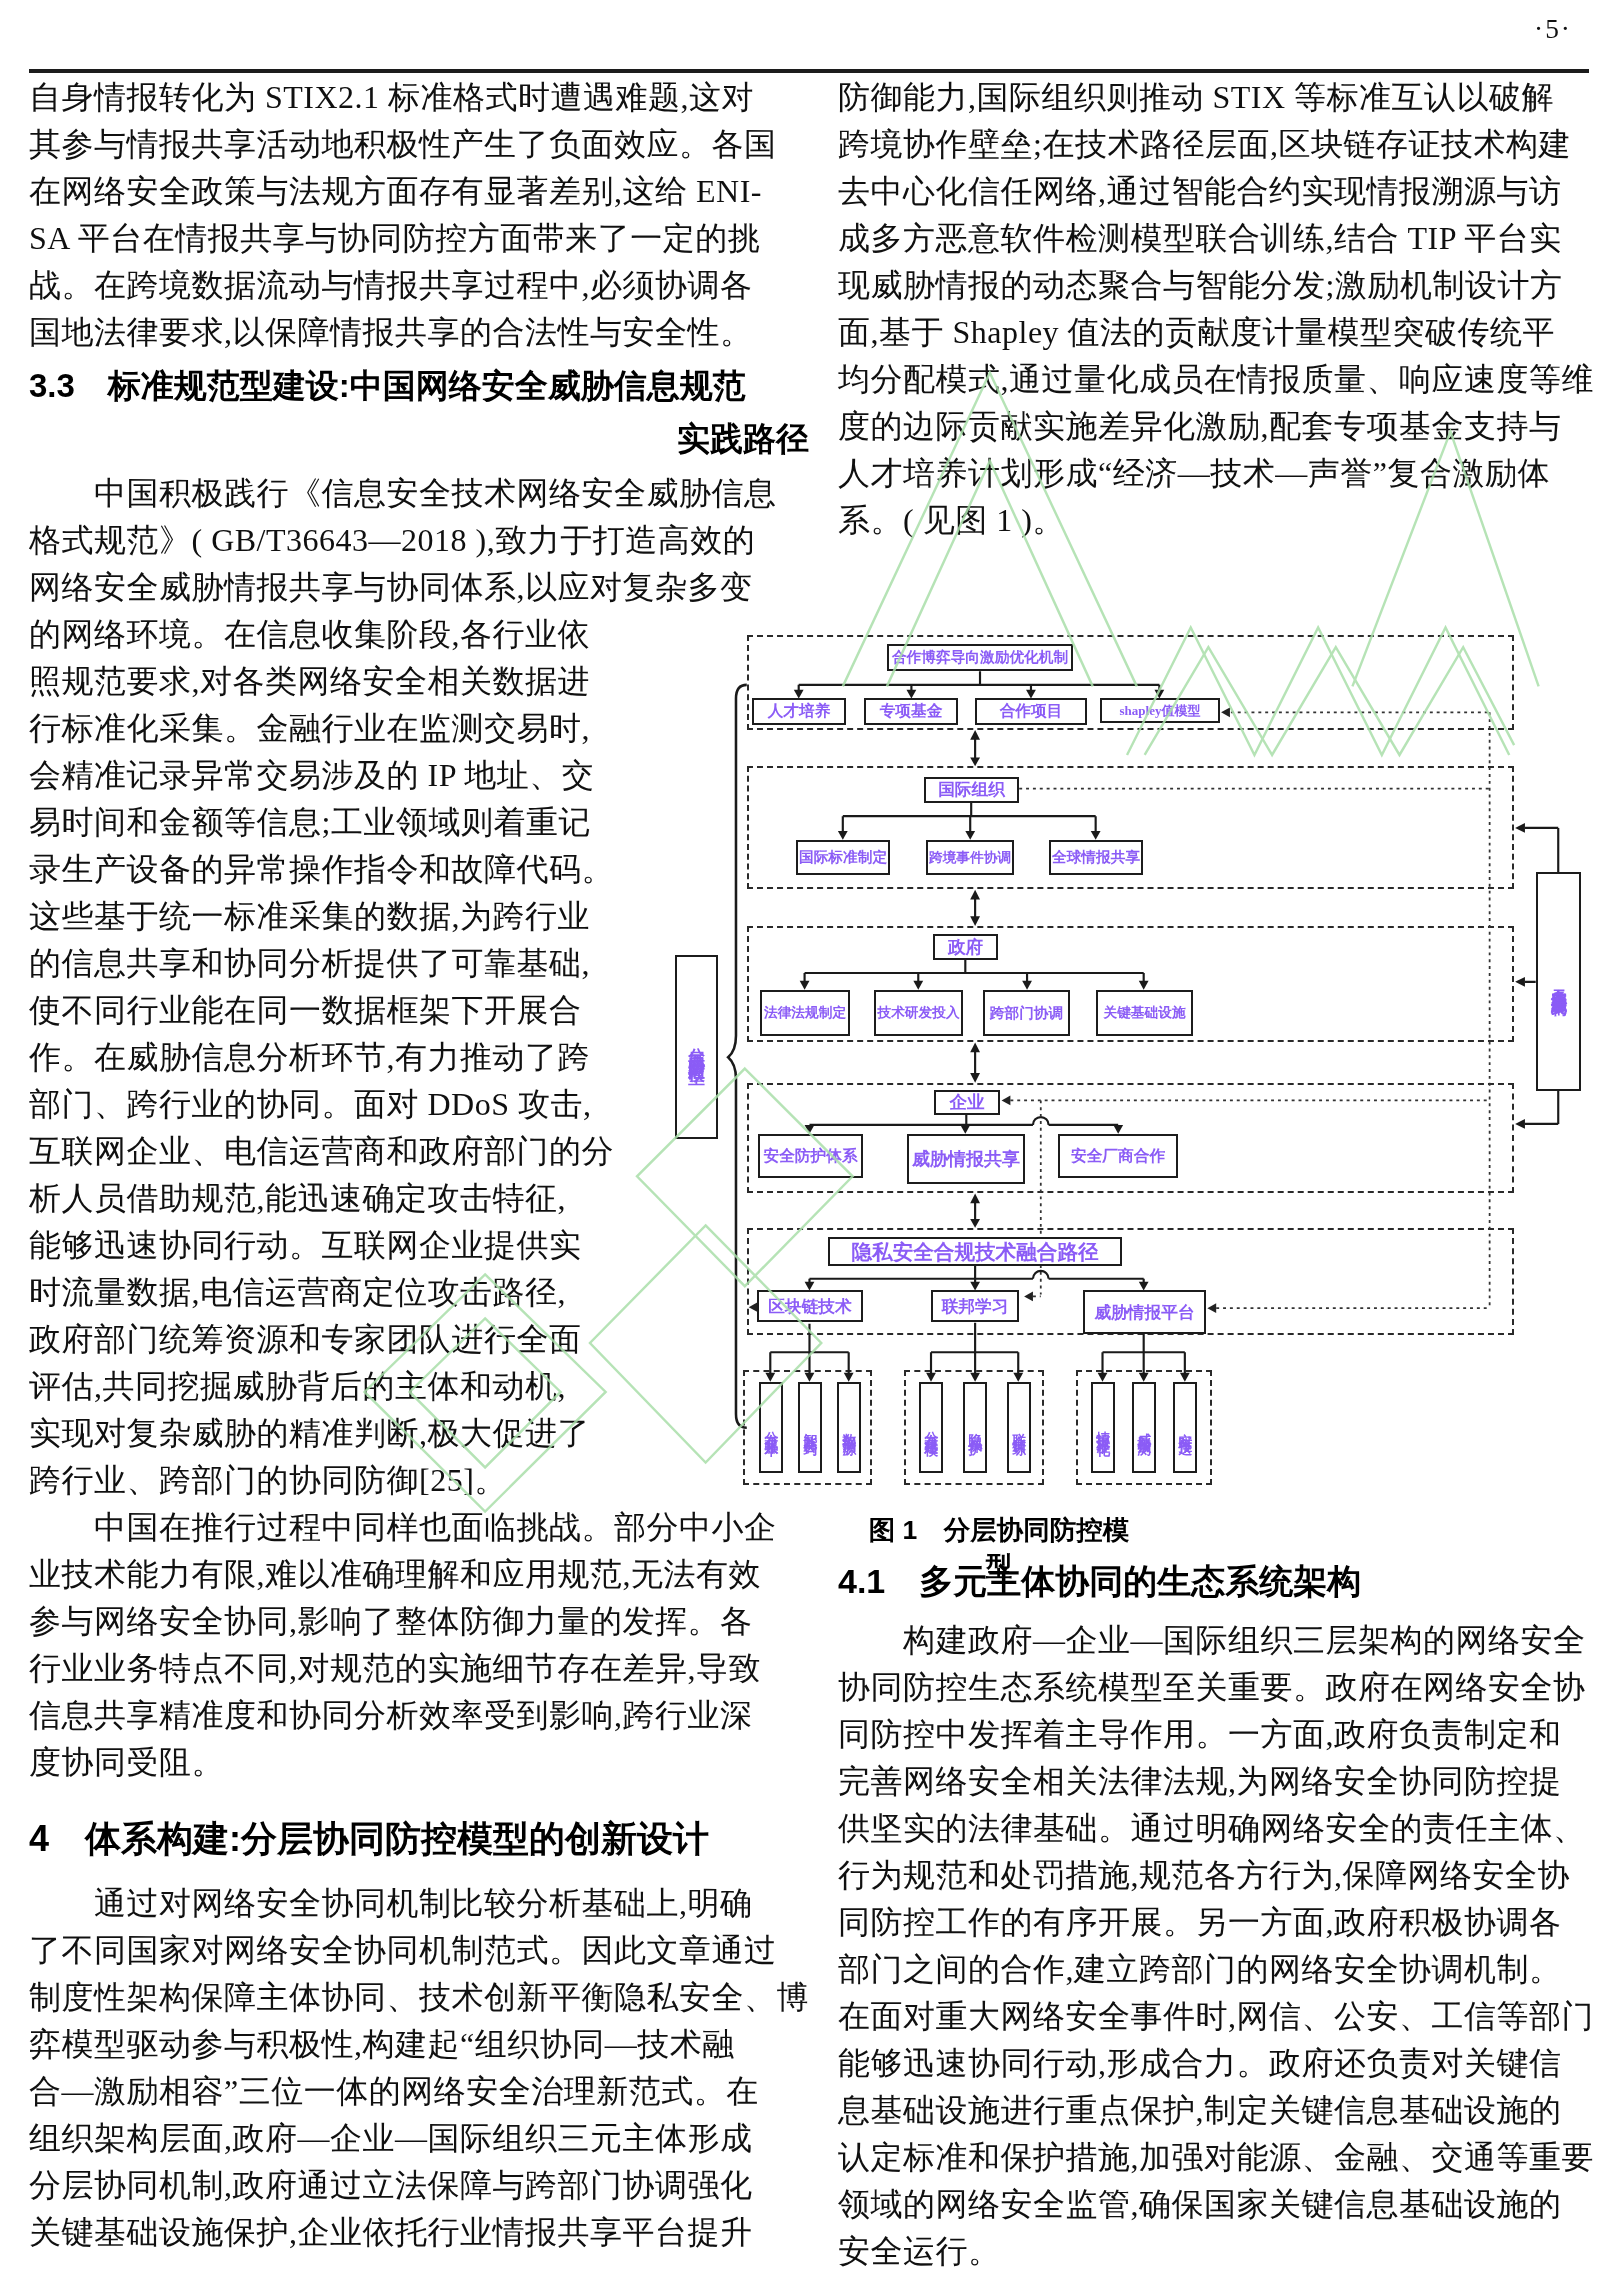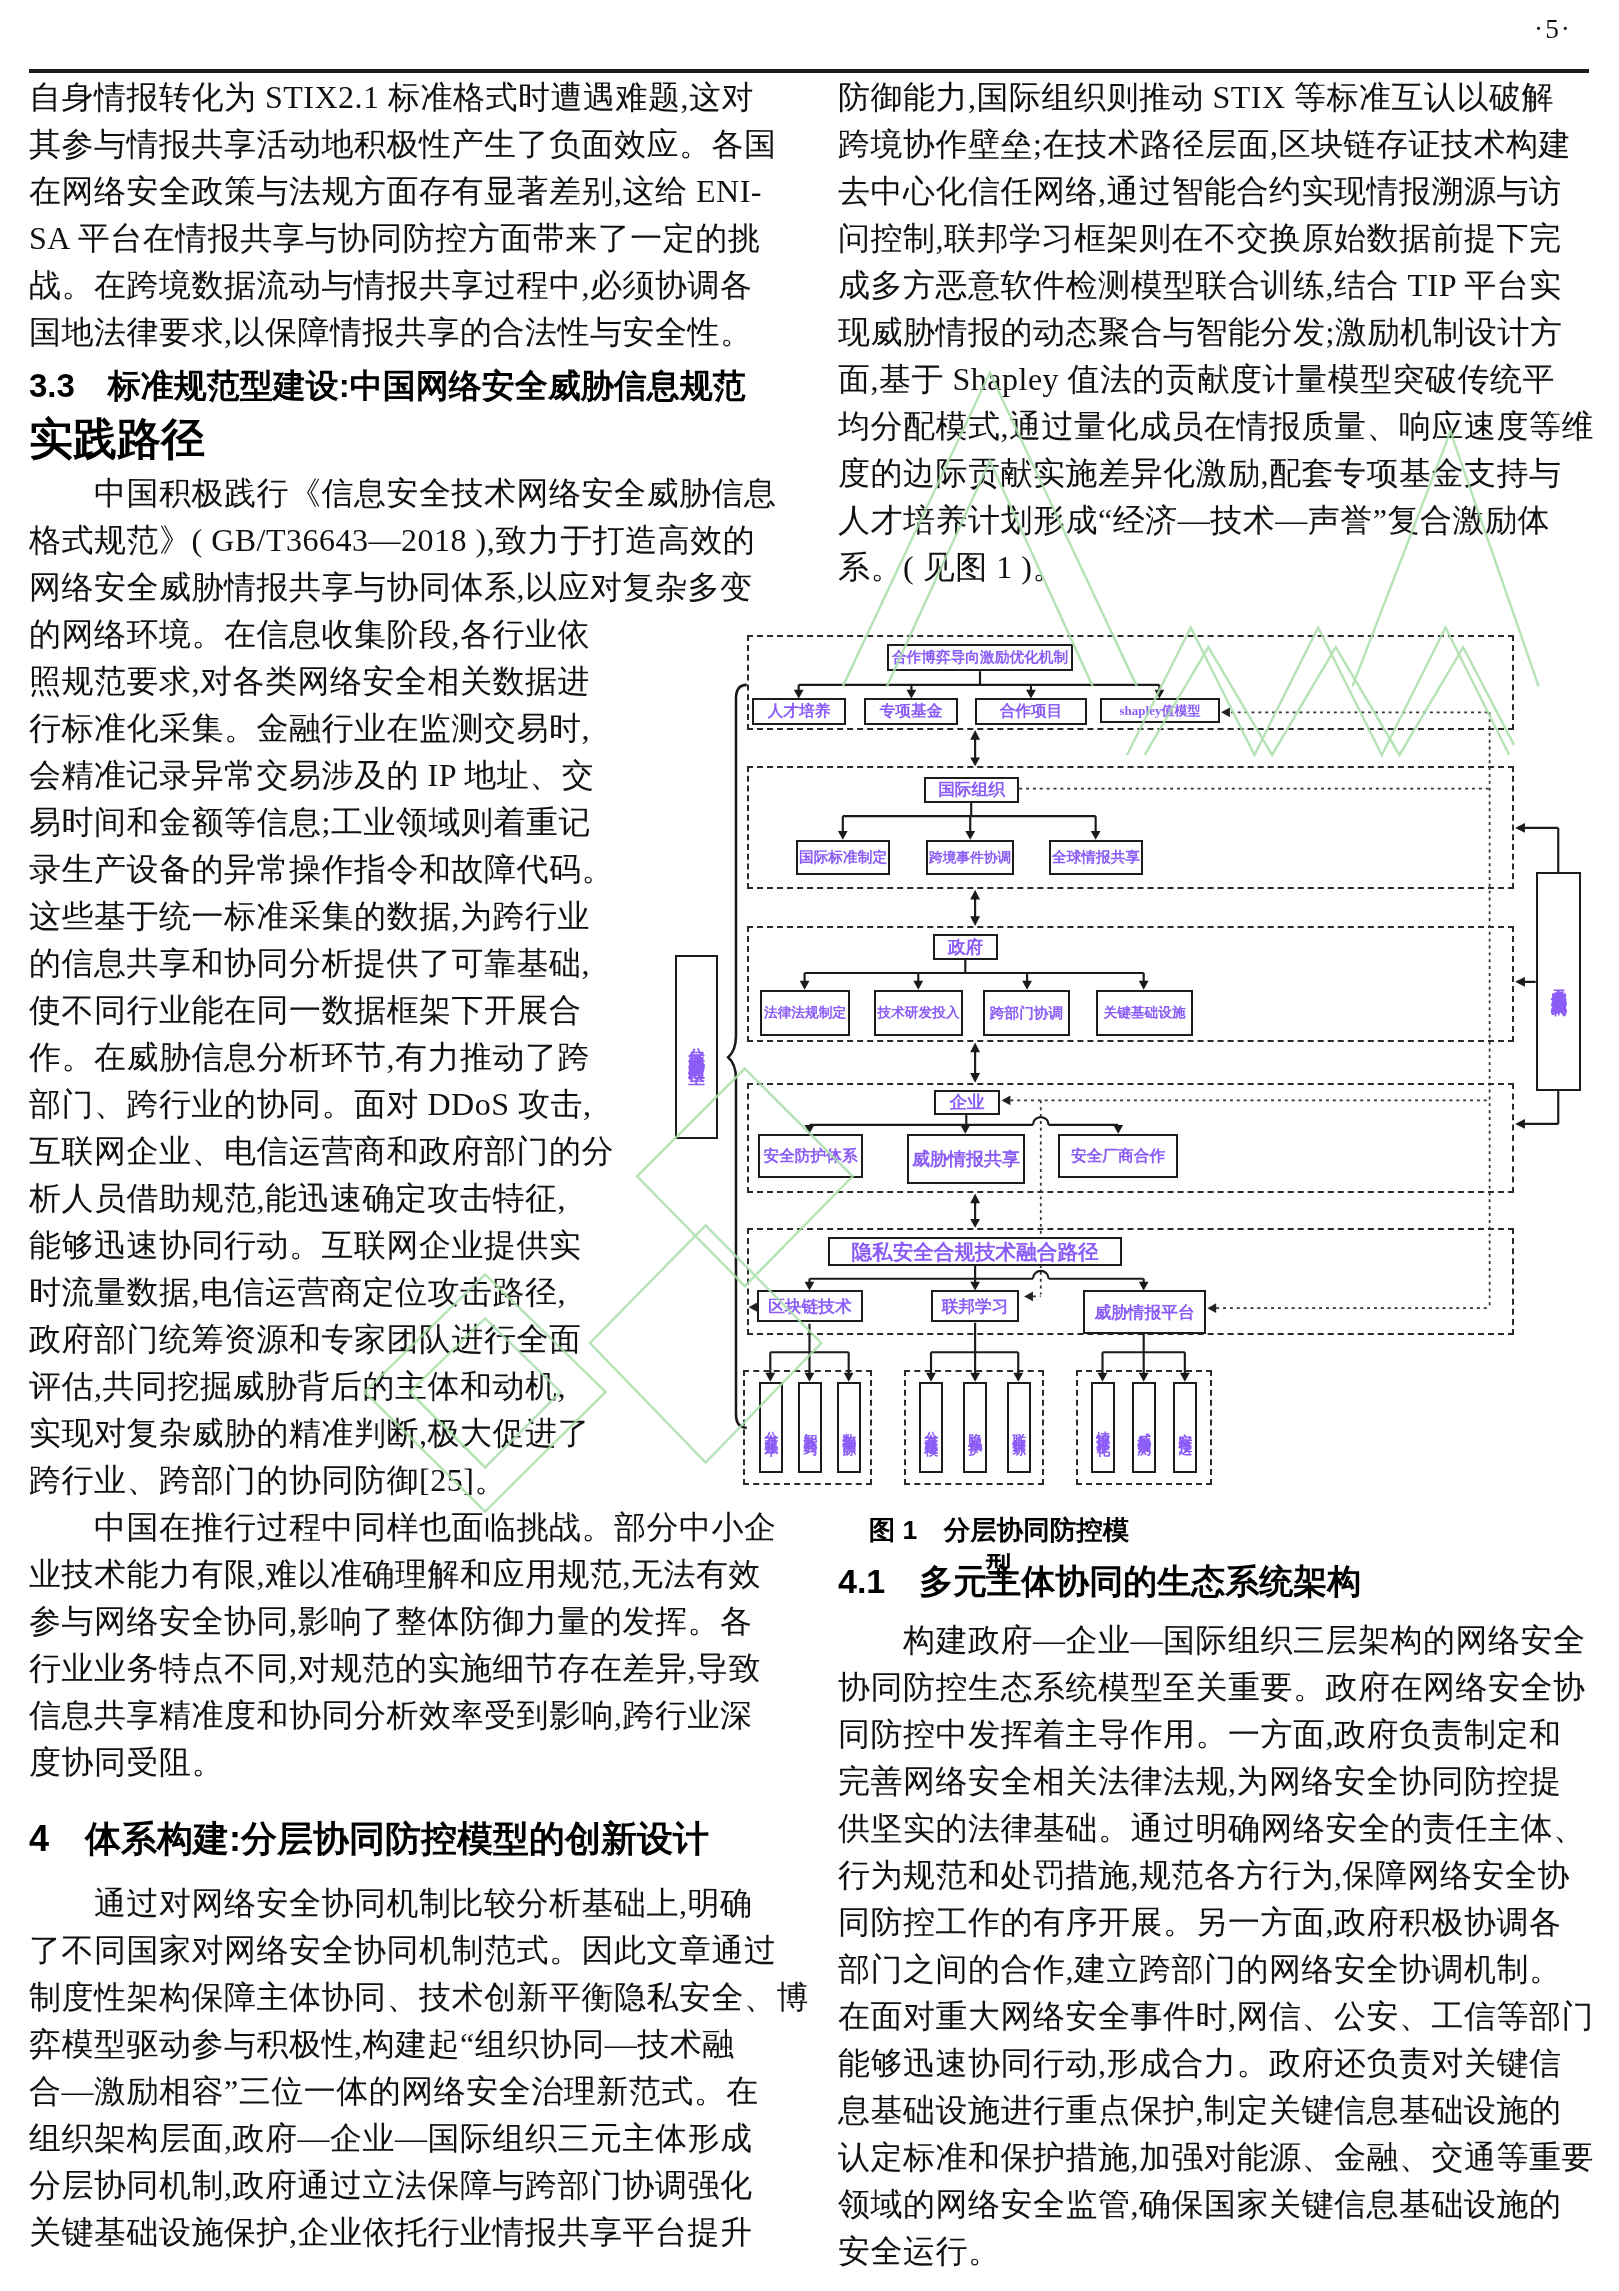--- a/index.html
+++ b/index.html
@@ -6,21 +6,21 @@
   #page{position:relative;width:1619px;height:2292px;background:#ffffff;overflow:hidden;
         font-family:"Liberation Serif","DejaVu Serif",serif;color:#111;}
   
   #rule{position:absolute;left:29px;top:69px;width:1560px;height:3.9px;background:#1c1c1c;}
   #pagenum{position:absolute;right:47px;top:13.7px;font-size:27.4px;letter-spacing:2px;color:#111;}
   
   .col{position:absolute;}
   .tline{white-space:nowrap;font-size:32px;line-height:47px;letter-spacing:0.5px;color:#101010;}
   .hsans{font-family:"Liberation Sans","DejaVu Sans",sans-serif;font-weight:bold;color:#000;}
   .h33{font-size:33px;line-height:51px;margin:3.9px 0 2px 0;white-space:nowrap;}
-  .h33b{font-size:44px;line-height:51px;margin:0 0 5.9px 0;white-space:nowrap;}
+  .h33b{font-size:33px;line-height:51px;margin:0 0 5.9px 0;white-space:nowrap;text-align:right;}
   .h4{font-size:36px;line-height:55px;margin:25.5px 0 13.7px 0;white-space:nowrap;}
   .h41{font-size:34px;line-height:51px;margin:0 0 9.8px 0;white-space:nowrap;}
   
   #figure{position:absolute;left:637px;top:622px;width:982px;height:946px;}
   .layerbox{position:absolute;left:110px;width:767px;border:2.5px dashed #2a2a2a;box-sizing:border-box;}
   .node{position:absolute;border:2px solid #1c1c1c;background:#fff;box-sizing:border-box;
         display:flex;align-items:center;justify-content:center;text-align:center;
         font-family:"Liberation Serif","DejaVu Serif",serif;font-weight:bold;color:#8b5cf6;z-index:2;}
   .vnode{writing-mode:vertical-rl;text-orientation:upright;letter-spacing:2.9px;}
   #figsvg{position:absolute;left:0;top:0;z-index:1;}
@@ -91,21 +91,20 @@
         <div class="tline">分层协同机制,政府通过立法保障与跨部门协调强化</div>
         <div class="tline">关键基础设施保护,企业依托行业情报共享平台提升</div>
       </div>
   </div>
 
   <div class="col" style="left:838px;top:74px;width:757px;">
     <div>
         <div class="tline">防御能力,国际组织则推动 STIX 等标准互认以破解</div>
         <div class="tline">跨境协作壁垒;在技术路径层面,区块链存证技术构建</div>
         <div class="tline">去中心化信任网络,通过智能合约实现情报溯源与访</div>
-        <div class="tline">问控制,联邦学习框架则在不交换原始数据前提下完</div>
         <div class="tline">成多方恶意软件检测模型联合训练,结合 TIP 平台实</div>
         <div class="tline">现威胁情报的动态聚合与智能分发;激励机制设计方</div>
         <div class="tline">面,基于 Shapley 值法的贡献度计量模型突破传统平</div>
         <div class="tline">均分配模式,通过量化成员在情报质量、响应速度等维</div>
         <div class="tline">度的边际贡献实施差异化激励,配套专项基金支持与</div>
         <div class="tline">人才培养计划形成“经济—技术—声誉”复合激励体</div>
         <div class="tline">系。( 见图 1 )。</div>
       </div>
   </div>
 

